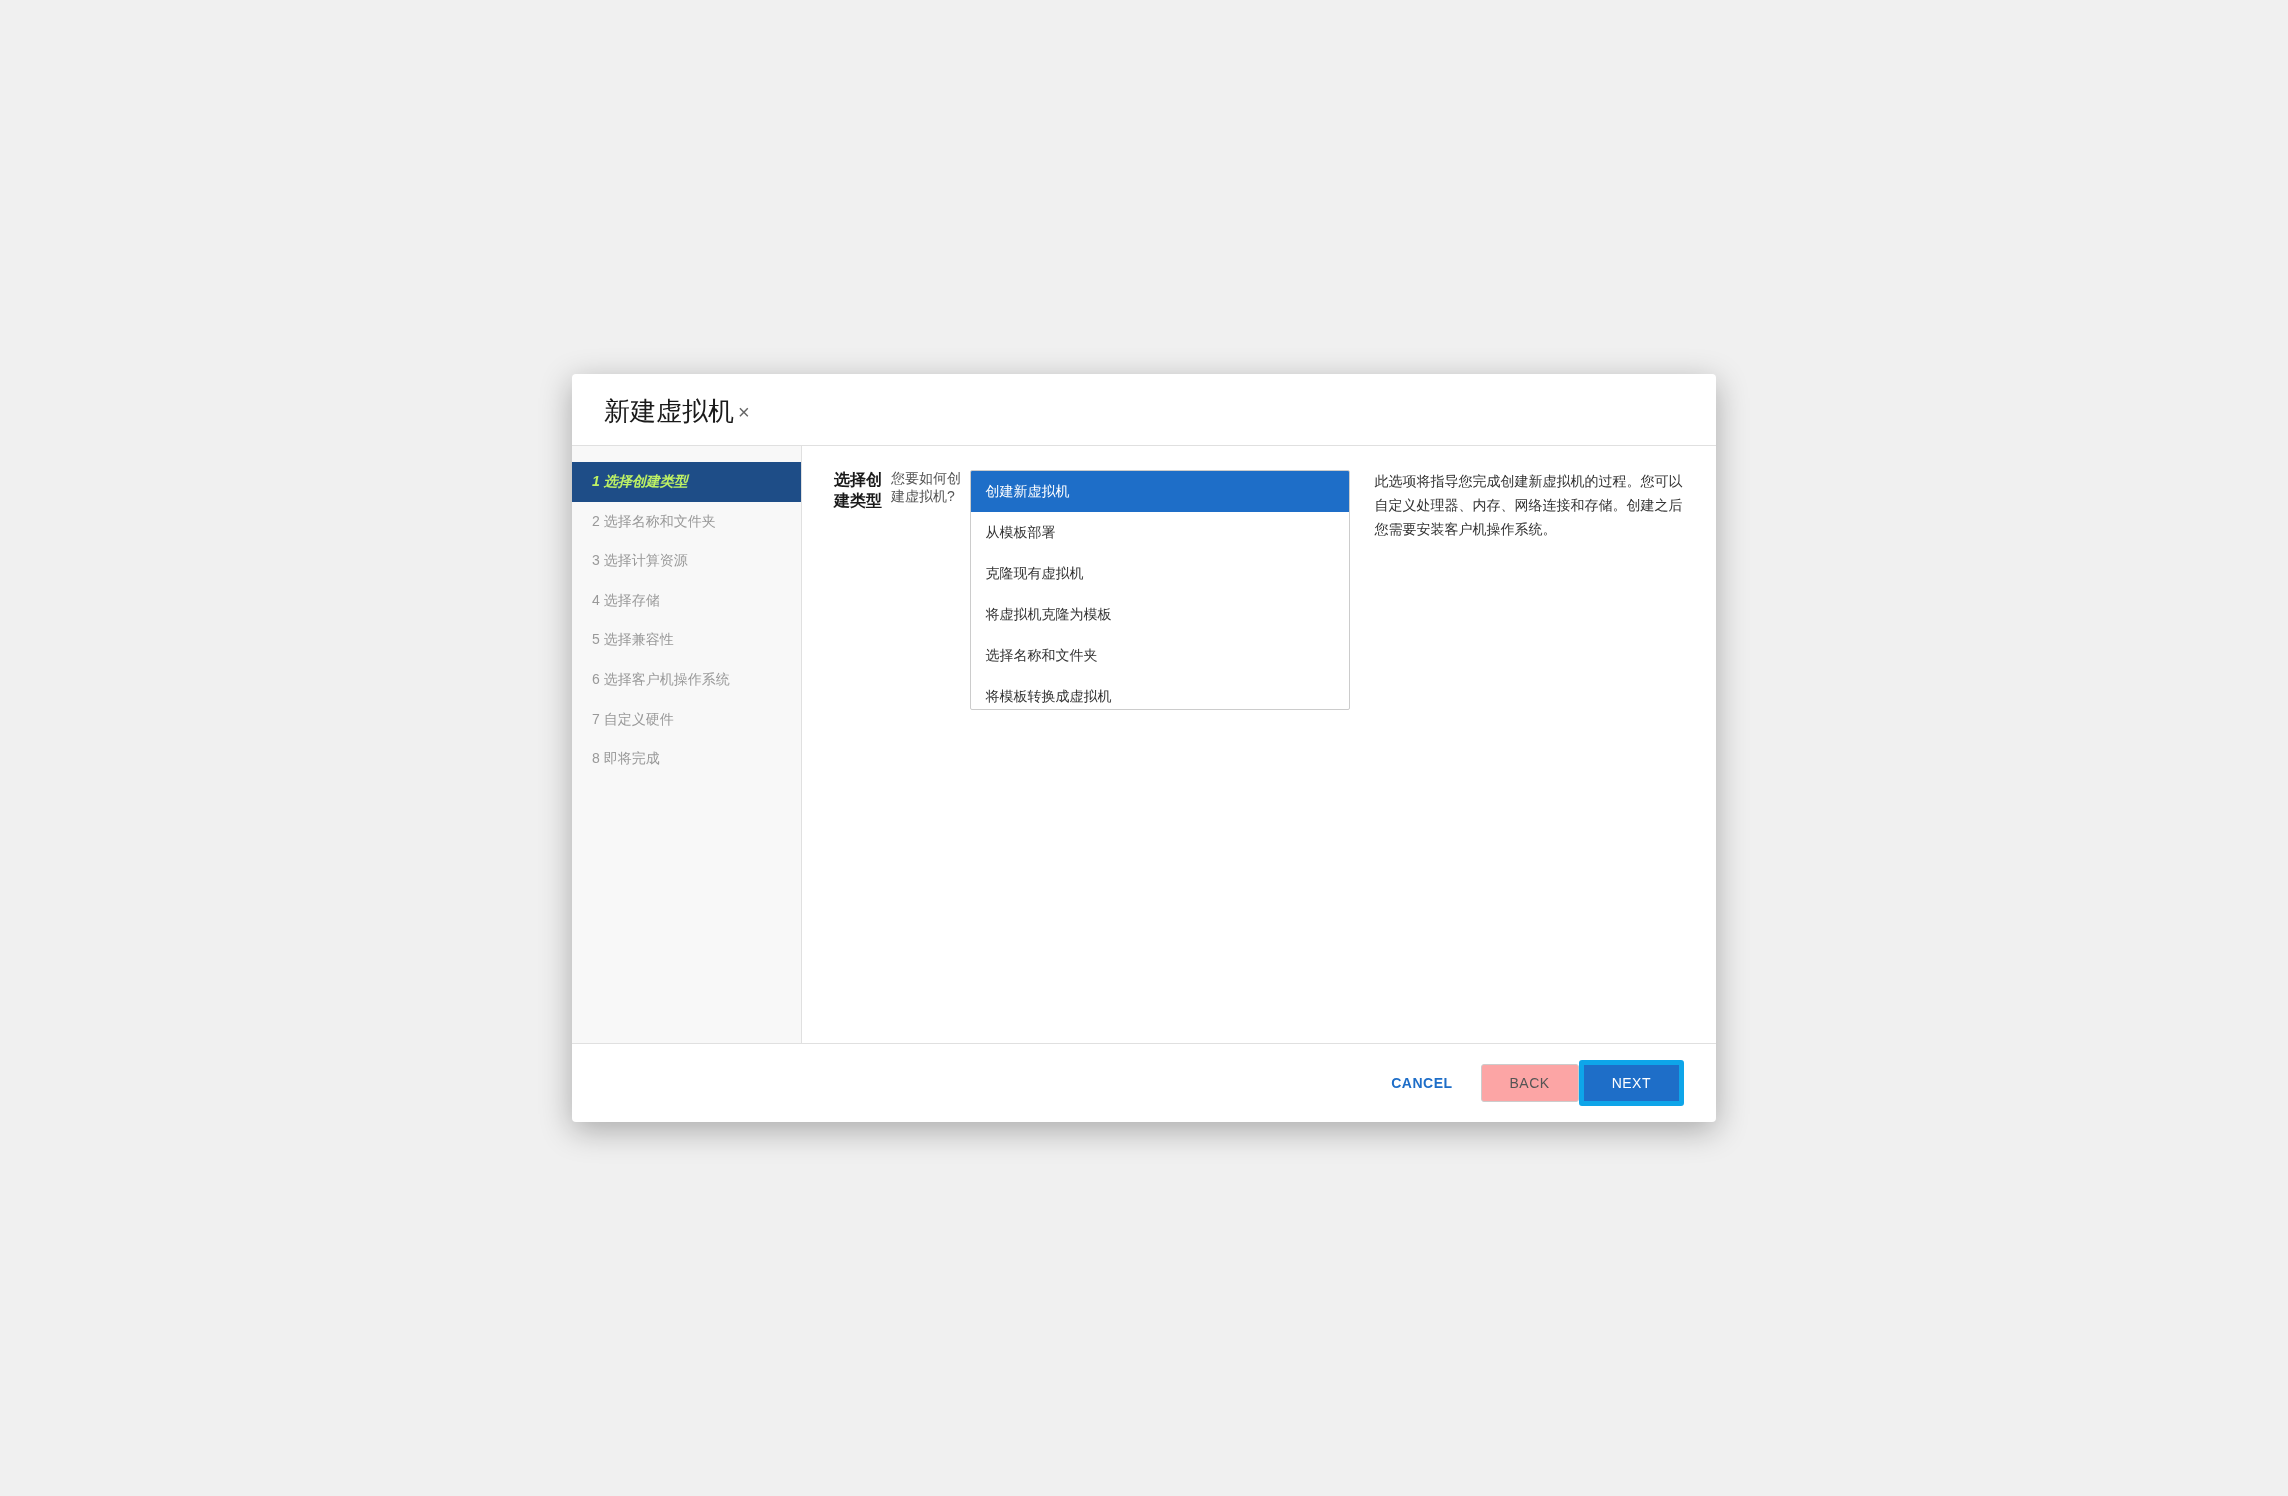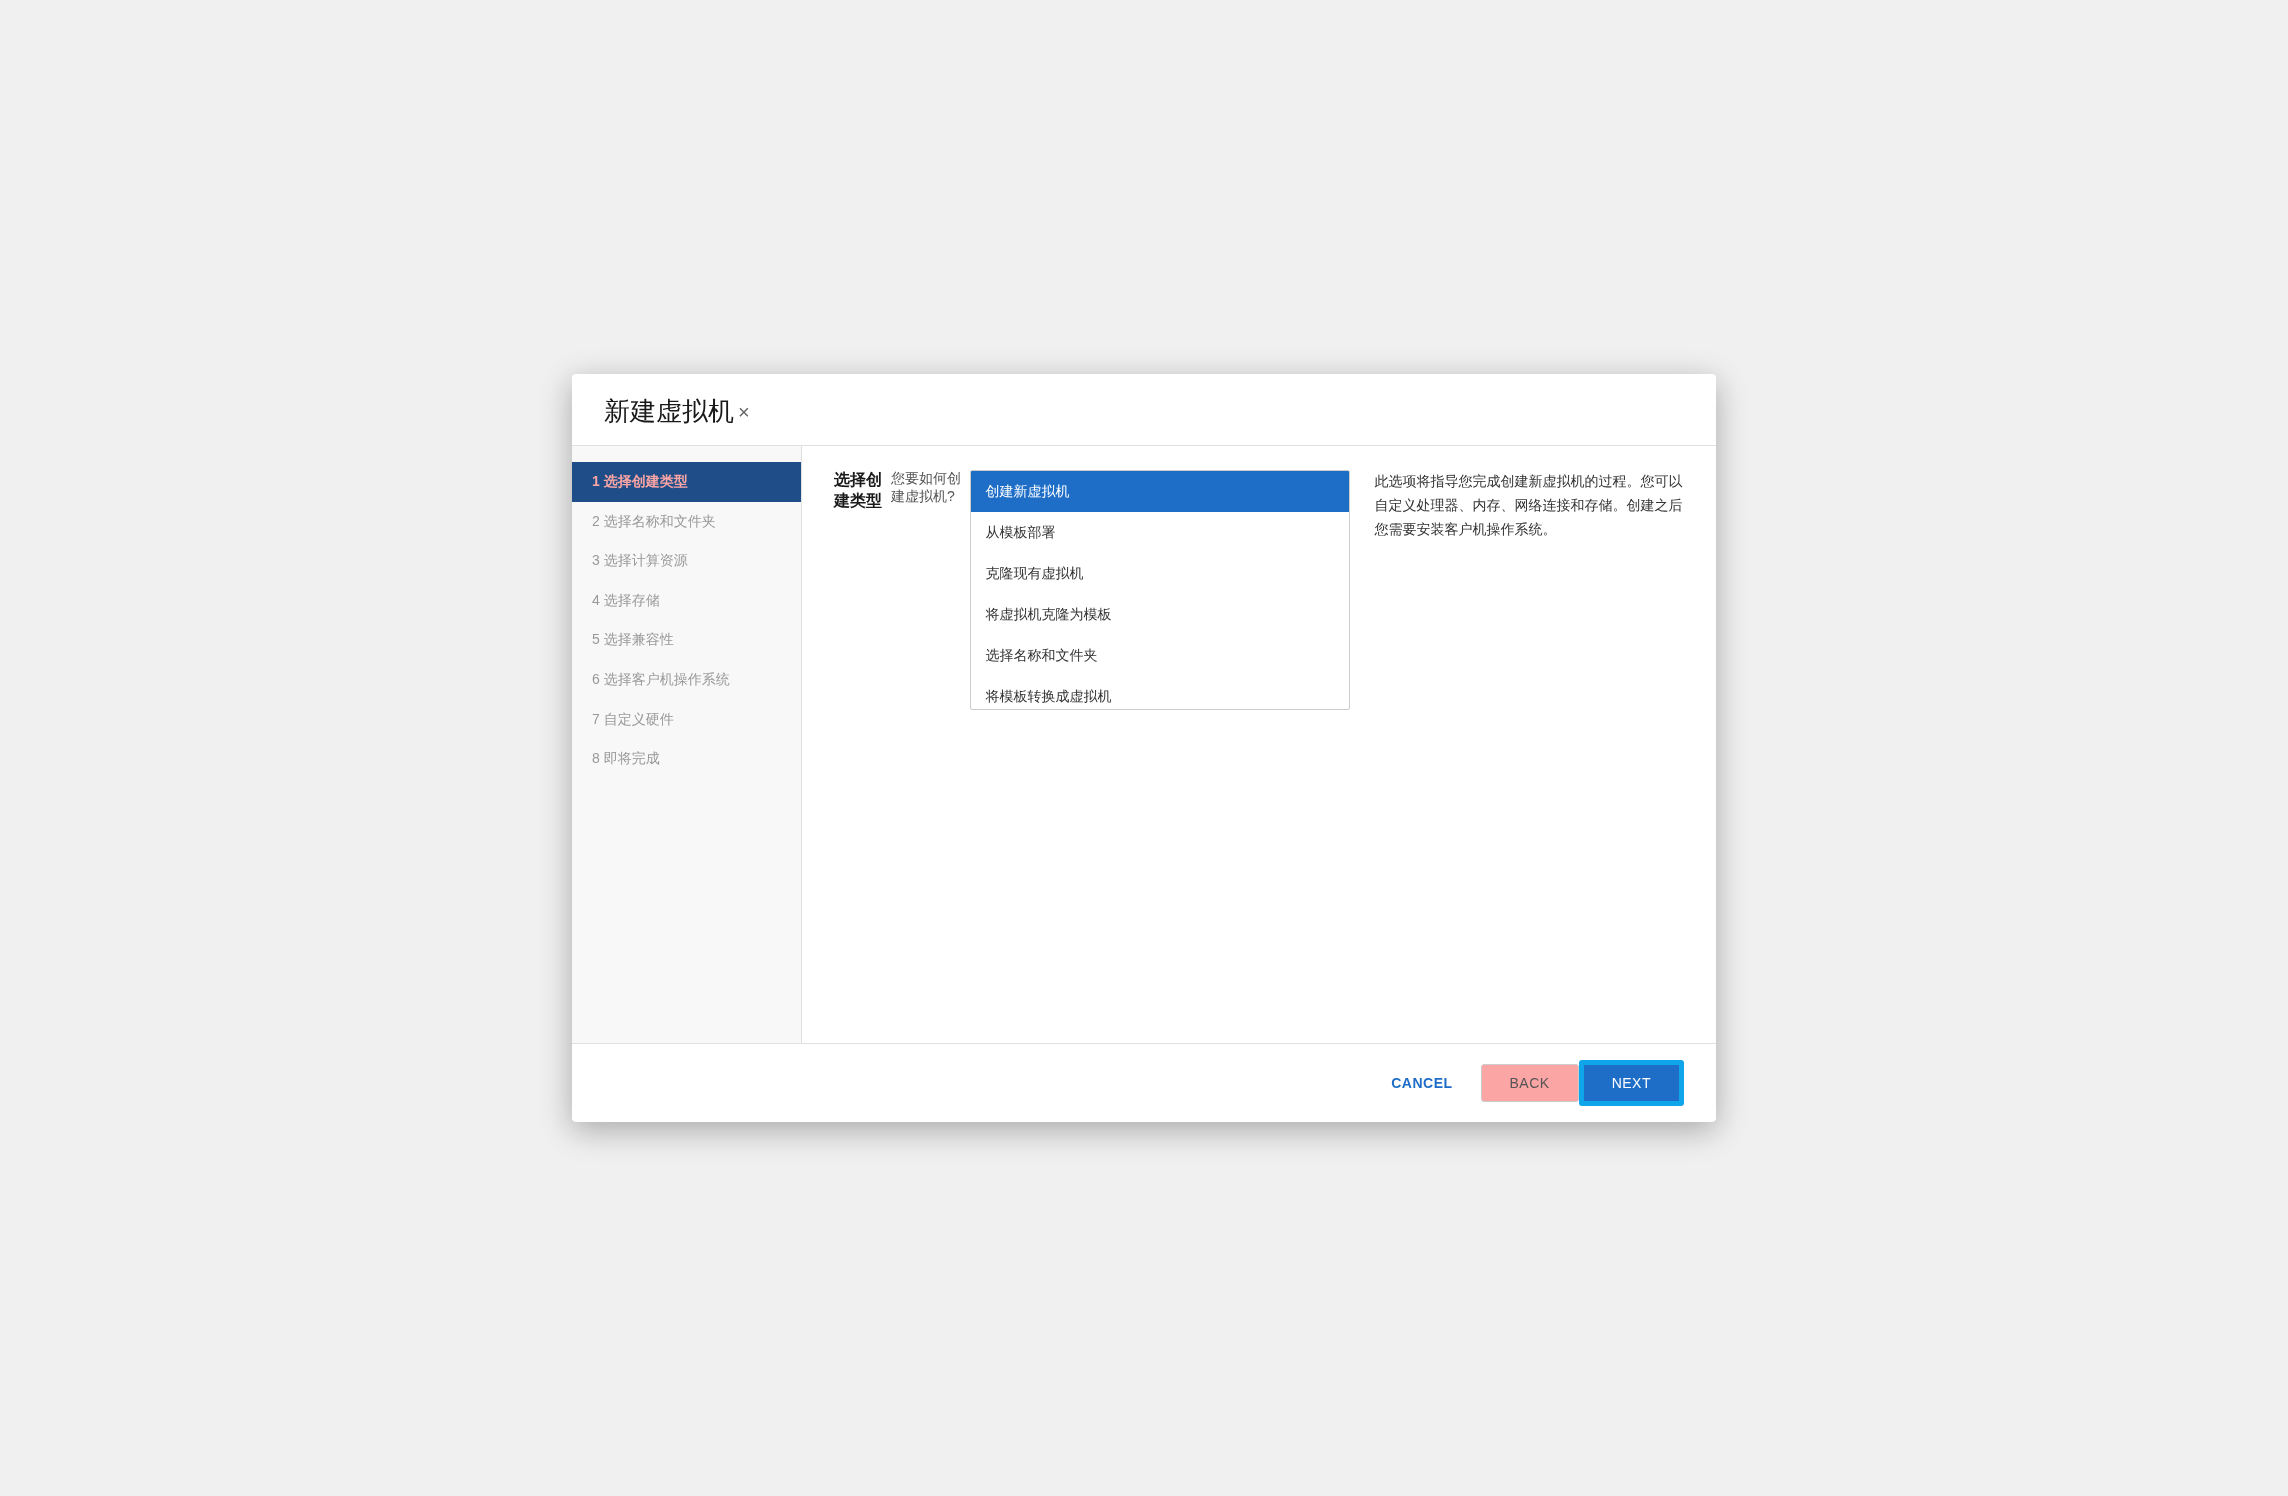--- a/index.html
+++ b/index.html
@@ -67,22 +67,23 @@
     .sidebar-item {
       padding: 10px 20px;
       font-size: 14px;
       color: #999;
       cursor: default;
       line-height: 1.4;
     }
 
     .sidebar-item.active {
       background: #1e4d87;
-      color: #fca5a5;
+      color: #bef264;
       font-weight: 600;
+      font-style: italic;
     }
 
     .main-content {
       flex: 1;
       padding: 24px 32px;
       display: flex;
     }
 
     .section-title {
       font-size: 16px;

